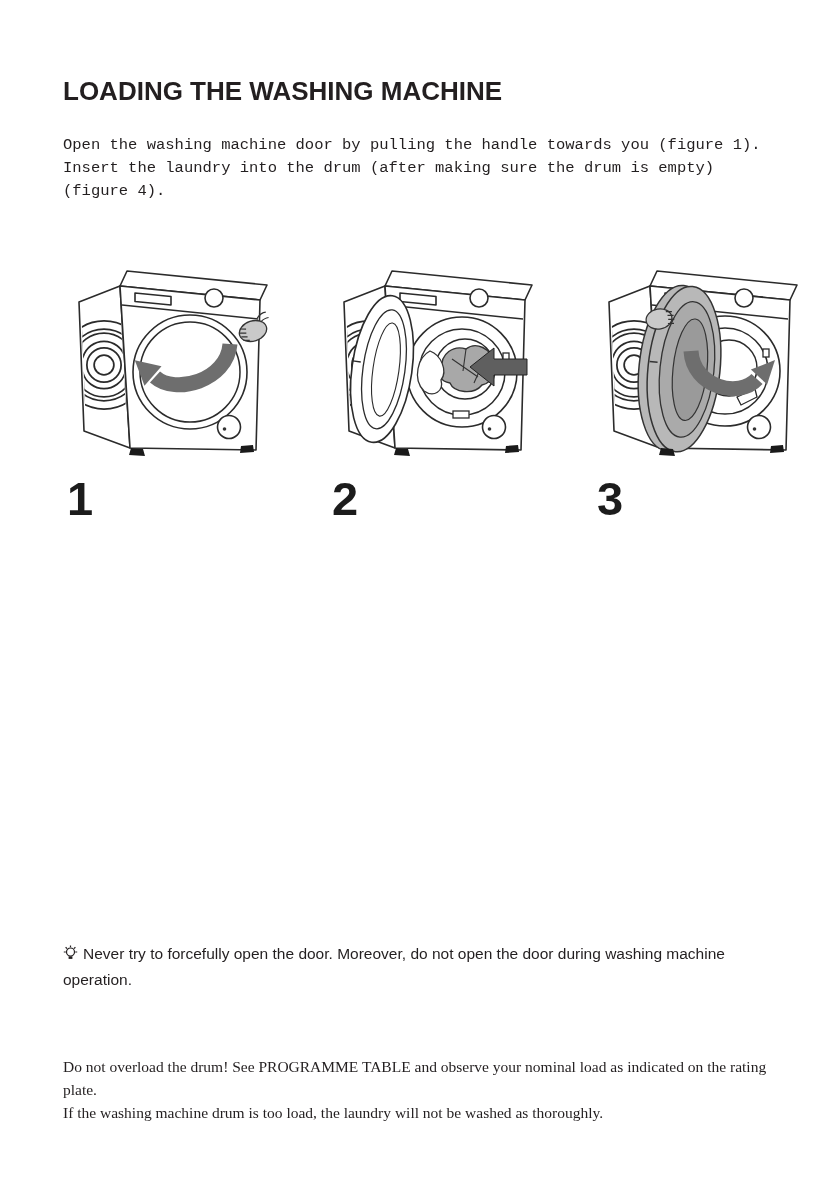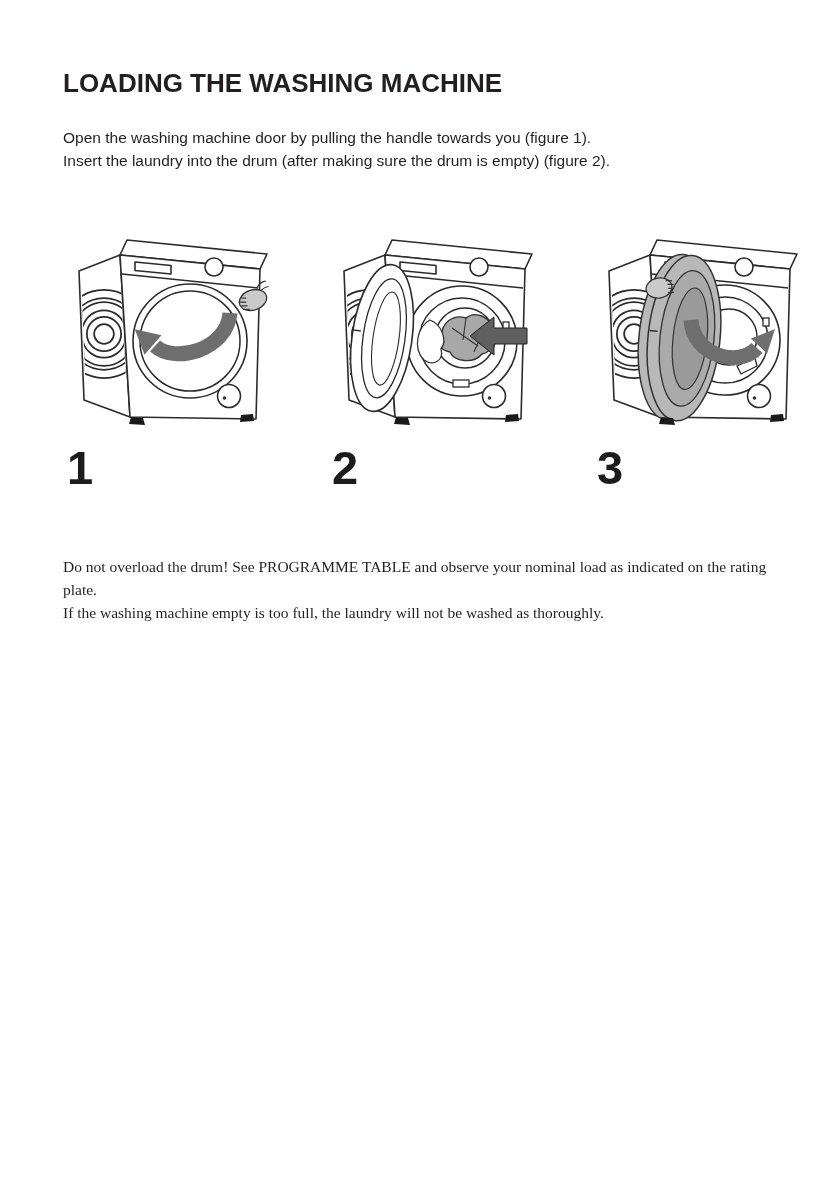--- a/index.html
+++ b/index.html
@@ -8,24 +8,24 @@
     font-family: "Liberation Sans", "DejaVu Sans", sans-serif;
     color: #231f20;
     position: relative;
     overflow: hidden;
   }
   .page { padding: 68px 60px 0 63px; }
   .title {
     font-size: 26px;
     font-weight: bold;
     letter-spacing: 0px;
-    margin: 0 0 0 0;
+    margin: 8px 0 0 0;
     color: #231f20;
   }
-  .intro { margin-top: 27px; }
+  .intro { margin-top: 27px; font-family: Liberation Mono, monospace; }
   .intro .line {
     font-size: 15.5px;
     line-height: 23px;
   }
   .figures-row {
     display: flex;
     margin-top: 38px;
     margin-left: -6px;
     gap: 48px;
   }
@@ -58,21 +58,21 @@
 </style>
 </head>
 <body>
 
 <div class="page">
 
   <h1 class="title">LOADING THE WASHING MACHINE</h1>
 
   <div class="intro">
     <div class="line">Open the washing machine door by pulling the handle towards you (figure 1).</div>
-    <div class="line">Insert the laundry into the drum (after making sure the drum is empty) (figure 2).</div>
+    <div class="line">Insert the laundry into the drum (after making sure the drum is empty) (figure 4).</div>
   </div>
 
   <div class="figures-row">
 
     <div class="figure">
       <svg width="217" height="222" viewBox="0 0 217 222">
         <defs>
           <clipPath id="side1">
               <polygon points="24,63 62,48 71,204 29,188"></polygon>
             </clipPath>
@@ -226,19 +226,28 @@
         <g>
           <path d="M 104,110 C 106,146 152,158 170,138" stroke="#6e6e6e" stroke-width="15" fill="none"></path>
           <polygon points="188,119 180.1,143.4 163.9,128.6" fill="#6e6e6e"></polygon>
         </g>
       </svg>
       <div class="num">3</div>
     </div>
 
   </div>
 
+  <p class="tip">
+    <span class="bulb">
+      <svg width="15" height="17" viewBox="0 0 15 17">
+        <circle cx="7.5" cy="7" r="4" fill="none" stroke="#231f20" stroke-width="1.2"></circle>
+        <rect x="5.6" y="11.3" width="3.8" height="2.6" fill="#231f20"></rect>
+        <path d="M 0.8,7 h 2 M 12.2,7 h 2 M 2.6,2.2 l 1.5,1.4 M 12.4,2.2 l -1.5,1.4 M 7.5,0.4 v 1.8" stroke="#231f20" stroke-width="1.2" fill="none"></path>
+      </svg>
+    </span><span>Never try to forcefully open the door. Moreover, do not open the door during washing machine operation.</span>
+  </p>
 
   <div class="load-note">
     <p>Do not overload the drum! See PROGRAMME TABLE and observe your nominal load as indicated on the rating plate.</p>
-    <p>If the washing machine empty is too full, the laundry will not be washed as thoroughly.</p>
+    <p>If the washing machine drum is too load, the laundry will not be washed as thoroughly.</p>
   </div>
 
 </div>
 
 </body></html>

